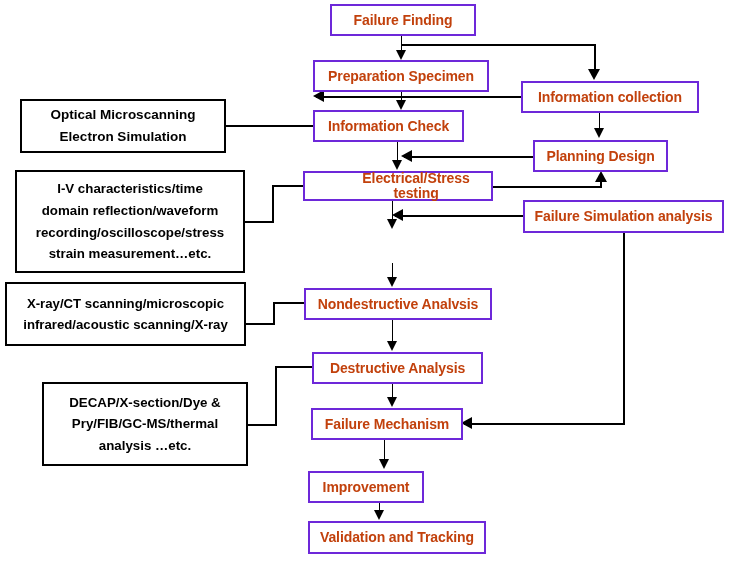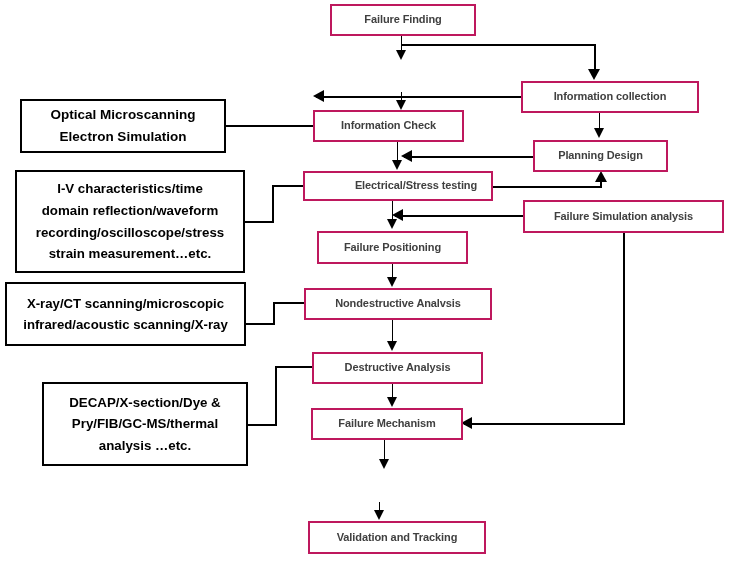--- a/index.html
+++ b/index.html
@@ -12,29 +12,29 @@
     position: relative;
     width: 730px;
     height: 562px;
     background: #ffffff;
     font-family: "Liberation Sans", sans-serif;
     overflow: hidden;
   }
   .node {
     position: absolute;
     box-sizing: border-box;
-    border: 2px solid #be185d;
+    border: 2px solid #6d28d9;
     background: #ffffff;
     display: flex;
     align-items: center;
     justify-content: center;
     text-align: center;
     font-weight: bold;
-    font-size: 11px;
-    color: #404040;
+    font-size: 14px;
+    color: #c2410c;
     line-height: 1.05;
     letter-spacing: -0.1px;
     z-index: 3;
   }
   .note {
     position: absolute;
     box-sizing: border-box;
     border: 2px solid #000000;
     background: #ffffff;
     display: flex;
@@ -168,39 +168,40 @@
   <div class="h" style="left:245px; top:323px; width:30px;"></div>
   <div class="v" style="left:273px; top:302px; height:23px;"></div>
   <div class="h" style="left:273px; top:302px; width:33px;"></div>
 
   <div class="h" style="left:247px; top:424px; width:30px;"></div>
   <div class="v" style="left:275px; top:366px; height:60px;"></div>
   <div class="h" style="left:275px; top:366px; width:45px;"></div>
 
   <div class="node" style="left:330px; top:4px; width:146px; height:32px;">Failure Finding</div>
 
+  <div class="node" style="left:313px; top:60px; width:176px; height:32px;">Preparation Specimen</div>
 
   <div class="node" style="left:521px; top:81px; width:178px; height:32px;">Information collection</div>
 
   <div class="node" style="left:313px; top:110px; width:151px; height:32px;">Information Check</div>
 
   <div class="node" style="left:533px; top:140px; width:135px; height:32px;">Planning Design</div>
 
   <div class="node" style="left:303px; top:171px; width:190px; height:30px;padding-left:36px;">Electrical/Stress testing</div>
 
   <div class="node" style="left:523px; top:200px; width:201px; height:33px;">Failure Simulation analysis</div>
 
-  <div class="node" style="left:317px; top:231px; width:151px; height:33px;">Failure Positioning</div>
 
   <div class="node" style="left:304px; top:288px; width:188px; height:32px;">Nondestructive Analvsis</div>
 
   <div class="node" style="left:312px; top:352px; width:171px; height:32px;">Destructive Analysis</div>
 
   <div class="node" style="left:311px; top:408px; width:152px; height:32px;">Failure Mechanism</div>
 
+  <div class="node" style="left:308px; top:471px; width:116px; height:32px;">Improvement</div>
 
   <div class="node" style="left:308px; top:521px; width:178px; height:33px;">Validation and Tracking</div>
 
   <div class="note n1" style="left:20px; top:99px; width:206px; height:54px;">
     <span class="ln">Optical Microscanning</span>
     <span class="ln">Electron Simulation</span>
   </div>
 
   <div class="note n2" style="left:15px; top:170px; width:230px; height:103px;">
     <span class="ln">I-V characteristics/time</span>

